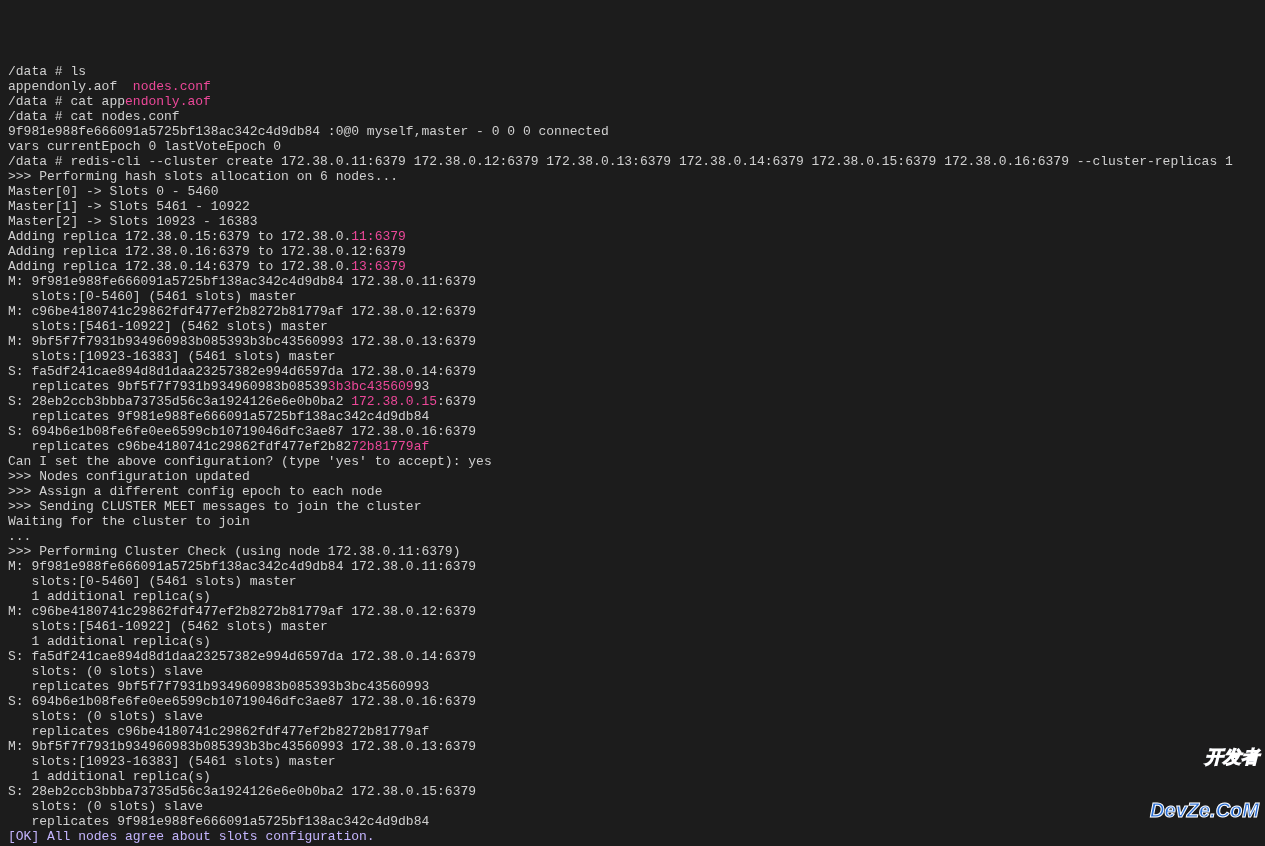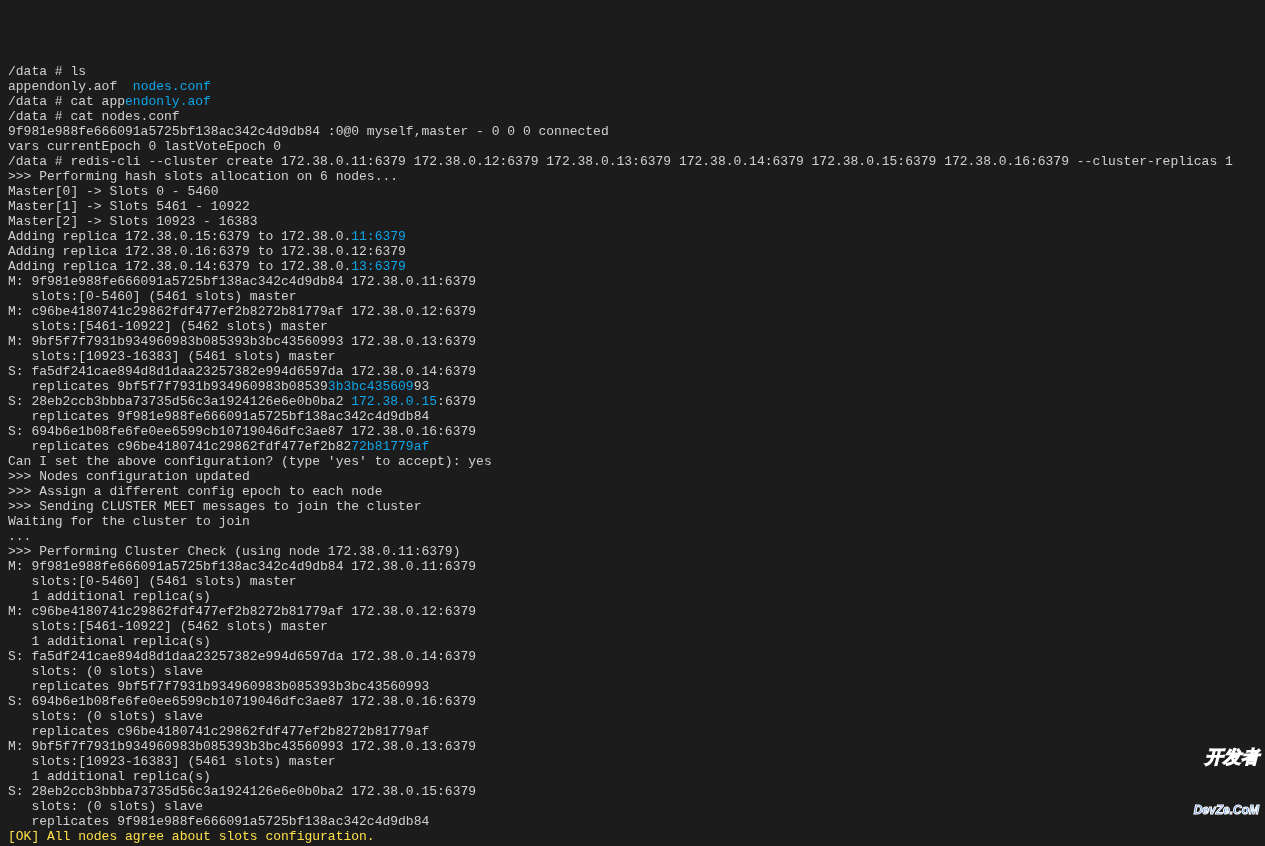--- a/index.html
+++ b/index.html
@@ -6,38 +6,38 @@
     margin: 0;
     padding: 4px 8px;
     background: #1c1c1c;
     color: #d0d0d0;
     font-family: "Consolas", "Courier New", monospace;
     font-size: 13px;
     line-height: 15px;
     white-space: pre;
     overflow-x: auto;
   }
-  .magenta { color: #0ea5e9; }
-  .green { color: #fde047; text-align: center; }
+  .magenta { color: #ec4899; }
+  .green { color: #c4b5fd; text-align: center; }
   .watermark {
     position: fixed;
     right: 6px;
     bottom: 10px;
     font-family: Arial, sans-serif;
     font-weight: bold;
     font-style: italic;
     font-size: 18px;
     line-height: 18px;
     text-align: right;
     color: #2a6fd6;
     -webkit-text-stroke: 1px #fff;
     pointer-events: none;
   }
   .watermark .sub {
-    font-size: 12px;
+    font-size: 20px;
     line-height: 16px;
   }
 </style>
 </head>
 <body>
 
 
 
 <div id="terminal"><div><span>/data # ls</span></div><div><span>appendonly.aof  </span><span class="magenta">nodes.conf</span></div><div><span>/data # cat app</span><span class="magenta">endonly.aof</span></div><div><span>/data # cat nodes.conf</span></div><div><span>9f981e988fe666091a5725bf138ac342c4d9db84 :0@0 myself,master - 0 0 0 connected</span></div><div><span>vars currentEpoch 0 lastVoteEpoch 0</span></div><div><span>/data # redis-cli --cluster create 172.38.0.11:6379 172.38.0.12:6379 172.38.0.13:6379 172.38.0.14:6379 172.38.0.15:6379 172.38.0.16:6379 --cluster-replicas 1</span></div><div><span>&gt;&gt;&gt; Performing hash slots allocation on 6 nodes...</span></div><div><span>Master[0] -&gt; Slots 0 - 5460</span></div><div><span>Master[1] -&gt; Slots 5461 - 10922</span></div><div><span>Master[2] -&gt; Slots 10923 - 16383</span></div><div><span>Adding replica 172.38.0.15:6379 to 172.38.0.</span><span class="magenta">11:6379</span></div><div><span>Adding replica 172.38.0.16:6379 to 172.38.0.12:6379</span></div><div><span>Adding replica 172.38.0.14:6379 to 172.38.0.</span><span class="magenta">13:6379</span></div><div><span>M: 9f981e988fe666091a5725bf138ac342c4d9db84 172.38.0.11:6379</span></div><div><span>   slots:[0-5460] (5461 slots) master</span></div><div><span>M: c96be4180741c29862fdf477ef2b8272b81779af 172.38.0.12:6379</span></div><div><span>   slots:[5461-10922] (5462 slots) master</span></div><div><span>M: 9bf5f7f7931b934960983b085393b3bc43560993 172.38.0.13:6379</span></div><div><span>   slots:[10923-16383] (5461 slots) master</span></div><div><span>S: fa5df241cae894d8d1daa23257382e994d6597da 172.38.0.14:6379</span></div><div><span>   replicates 9bf5f7f7931b934960983b08539</span><span class="magenta">3b3bc435609</span><span>93</span></div><div><span>S: 28eb2ccb3bbba73735d56c3a1924126e6e0b0ba2 </span><span class="magenta">172.38.0.15</span><span>:6379</span></div><div><span>   replicates 9f981e988fe666091a5725bf138ac342c4d9db84</span></div><div><span>S: 694b6e1b08fe6fe0ee6599cb10719046dfc3ae87 172.38.0.16:6379</span></div><div><span>   replicates c96be4180741c29862fdf477ef2b82</span><span class="magenta">72b81779af</span></div><div><span>Can I set the above configuration? (type 'yes' to accept): yes</span></div><div><span>&gt;&gt;&gt; Nodes configuration updated</span></div><div><span>&gt;&gt;&gt; Assign a different config epoch to each node</span></div><div><span>&gt;&gt;&gt; Sending CLUSTER MEET messages to join the cluster</span></div><div><span>Waiting for the cluster to join</span></div><div><span>...</span></div><div><span>&gt;&gt;&gt; Performing Cluster Check (using node 172.38.0.11:6379)</span></div><div><span>M: 9f981e988fe666091a5725bf138ac342c4d9db84 172.38.0.11:6379</span></div><div><span>   slots:[0-5460] (5461 slots) master</span></div><div><span>   1 additional replica(s)</span></div><div><span>M: c96be4180741c29862fdf477ef2b8272b81779af 172.38.0.12:6379</span></div><div><span>   slots:[5461-10922] (5462 slots) master</span></div><div><span>   1 additional replica(s)</span></div><div><span>S: fa5df241cae894d8d1daa23257382e994d6597da 172.38.0.14:6379</span></div><div><span>   slots: (0 slots) slave</span></div><div><span>   replicates 9bf5f7f7931b934960983b085393b3bc43560993</span></div><div><span>S: 694b6e1b08fe6fe0ee6599cb10719046dfc3ae87 172.38.0.16:6379</span></div><div><span>   slots: (0 slots) slave</span></div><div><span>   replicates c96be4180741c29862fdf477ef2b8272b81779af</span></div><div><span>M: 9bf5f7f7931b934960983b085393b3bc43560993 172.38.0.13:6379</span></div><div><span>   slots:[10923-16383] (5461 slots) master</span></div><div><span>   1 additional replica(s)</span></div><div><span>S: 28eb2ccb3bbba73735d56c3a1924126e6e0b0ba2 172.38.0.15:6379</span></div><div><span>   slots: (0 slots) slave</span></div><div><span>   replicates 9f981e988fe666091a5725bf138ac342c4d9db84</span></div><div><span class="green">[OK] All nodes agree about slots configuration.</span></div><div><span>&gt;&gt;&gt; Check for open slots...</span></div></div>
 

